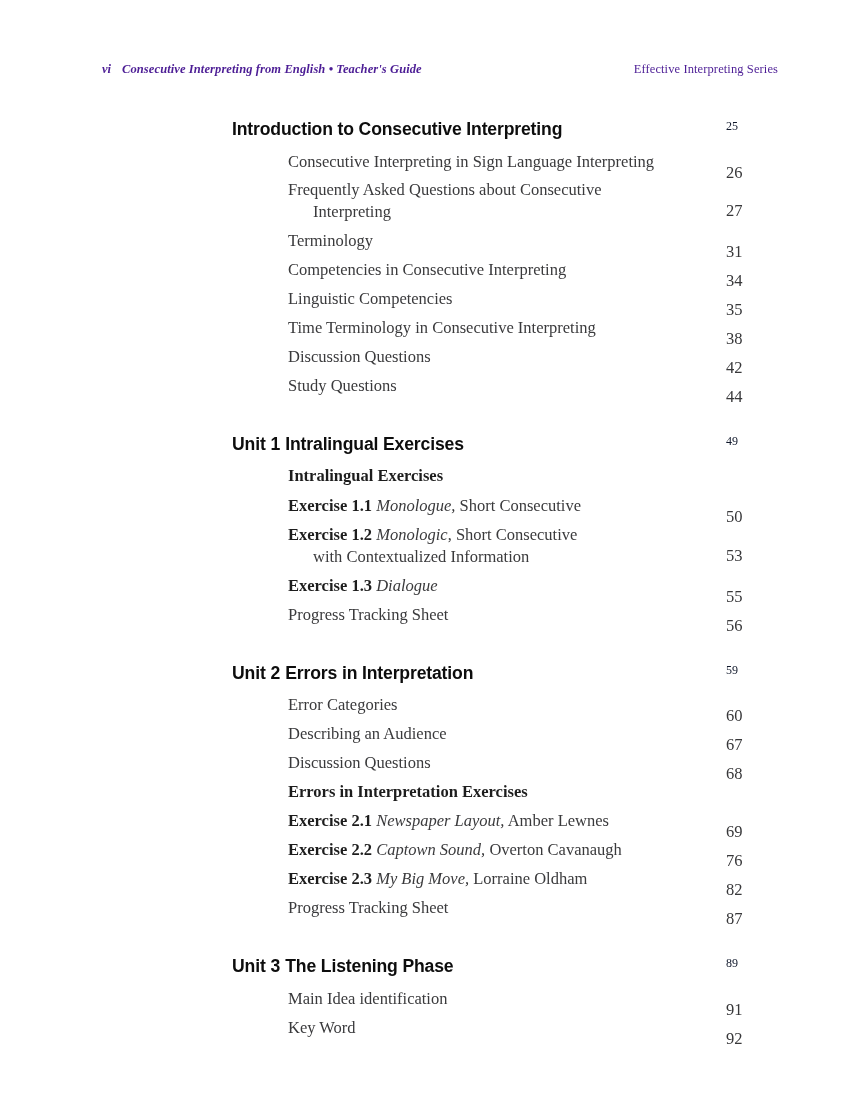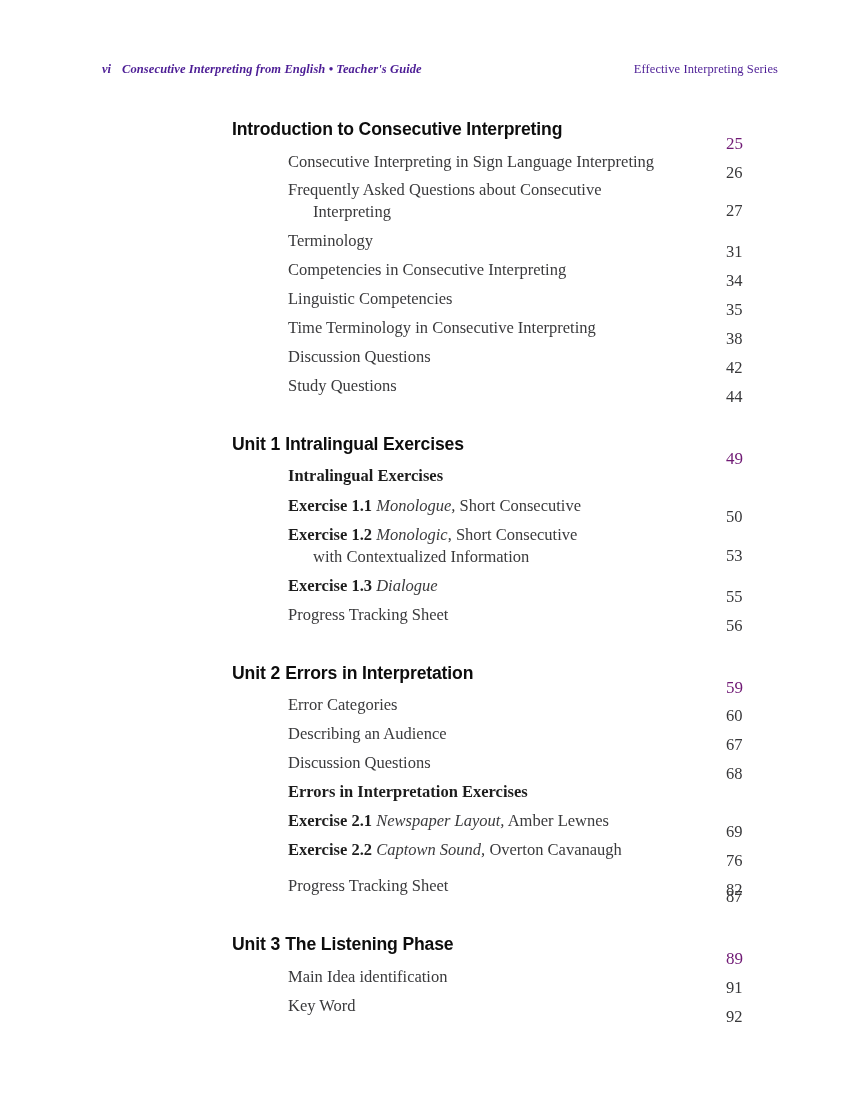--- a/index.html
+++ b/index.html
@@ -89,24 +89,24 @@
   .row-part .toc-label {
     font-family: "Liberation Sans", "DejaVu Sans", sans-serif;
     font-size: 17.6px;
     font-weight: 600;
     color: #0d0d0d;
     letter-spacing: -0.15px;
     line-height: 1.28;
     padding-left: 0;
   }
   .row-part .toc-page {
-    font-size: 17px;
-    color: #701a75;
+    font-size: 12px;
+    color: #0f172a;
     line-height: 1.28;
-    top: 15px;
+    top: 1px;
   }
   .unit-num { margin-right: 5px; }
 
   
   .row-subhead {
     margin-bottom: 8px;
   }
   .row-subhead .toc-label {
     font-family: "Liberation Serif", "DejaVu Serif", serif;
     font-weight: bold;
@@ -250,20 +250,21 @@
     </div>
     <div class="toc-row row-entry">
       <div class="toc-label"><span class="ex-lead">Exercise 2.1</span> <span class="ex-title">Newspaper Layout,</span> <span class="ex-rest">Amber Lewnes</span></div>
       <div class="toc-page">69</div>
     </div>
     <div class="toc-row row-entry">
       <div class="toc-label"><span class="ex-lead">Exercise 2.2</span> <span class="ex-title">Captown Sound,</span> <span class="ex-rest">Overton Cavanaugh</span></div>
       <div class="toc-page">76</div>
     </div>
     <div class="toc-row row-entry">
+      <div class="toc-label"><span class="ex-lead">Exercise 2.3</span> <span class="ex-title">My Big Move,</span> <span class="ex-rest">Lorraine Oldham</span></div>
       <div class="toc-page">82</div>
     </div>
     <div class="toc-row row-entry">
       <div class="toc-label"><span>Progress Tracking Sheet</span></div>
       <div class="toc-page">87</div>
     </div>
     <div class="gap-section"></div>
     <div class="toc-row row-part">
       <div class="toc-label"><span class="unit-num">Unit</span><span class="unit-num">3</span><span>The Listening Phase</span></div>
       <div class="toc-page">89</div>

